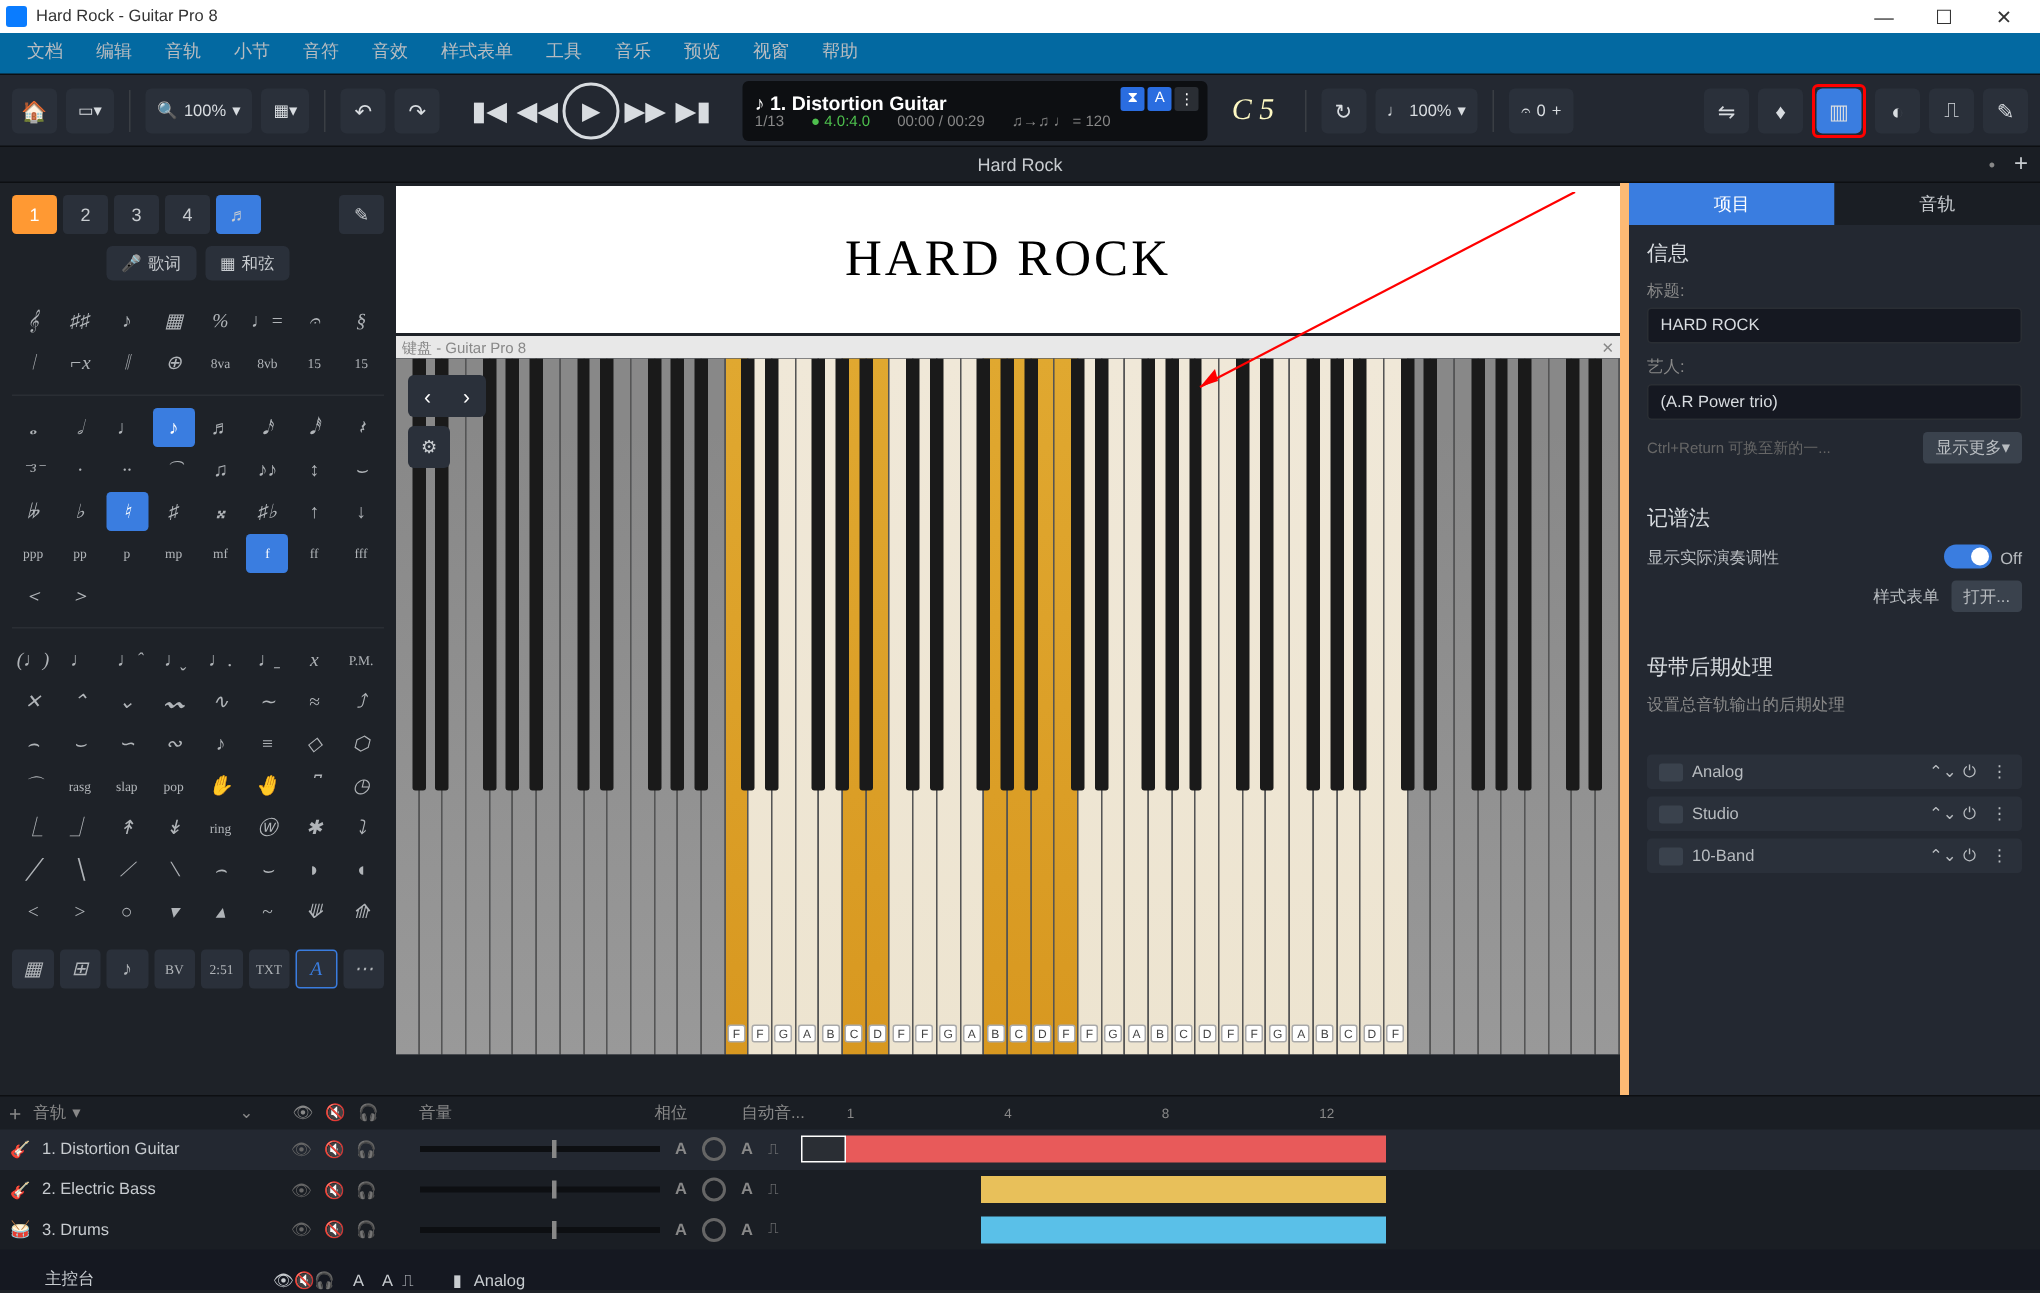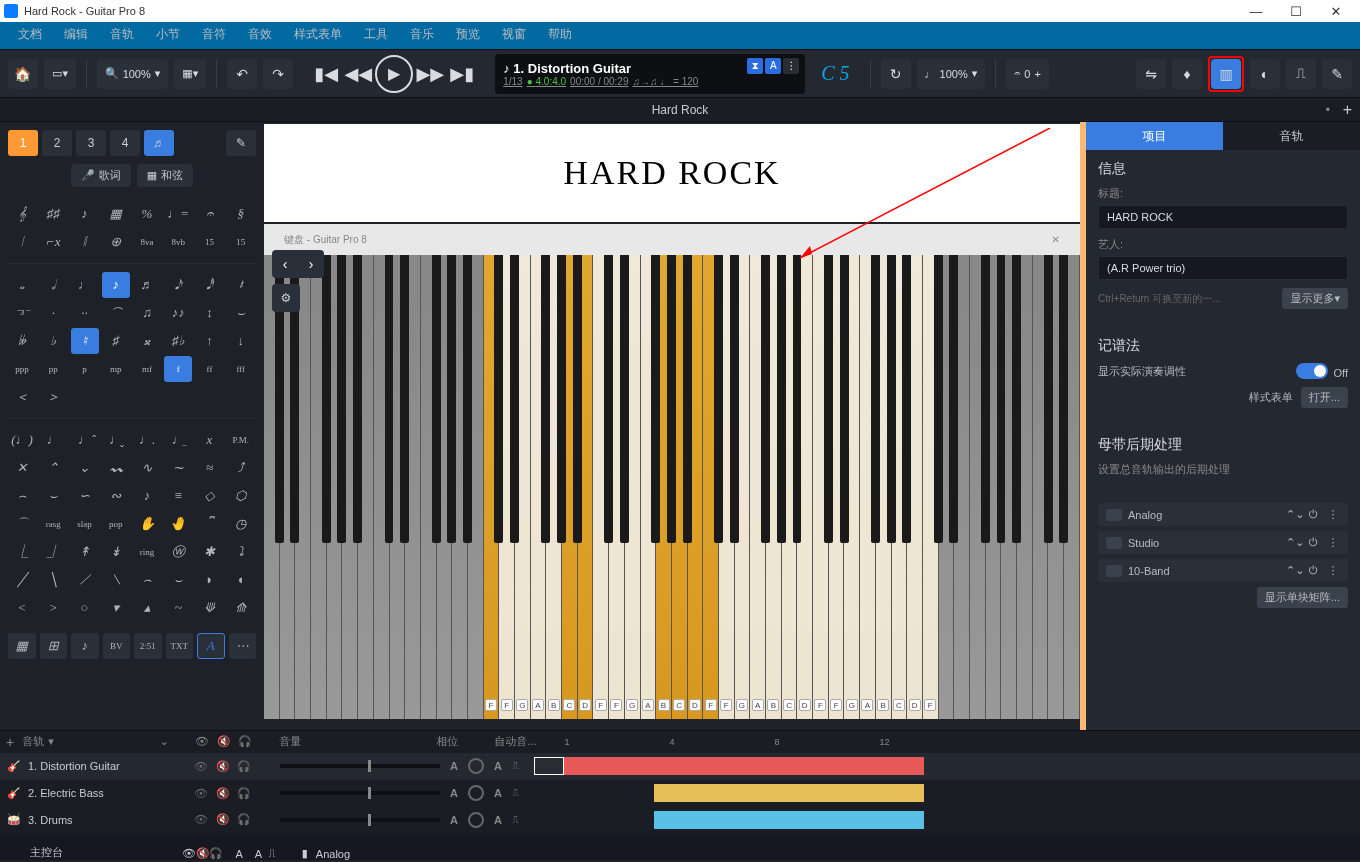--- a/index.html
+++ b/index.html
@@ -18,26 +18,26 @@
 
 .toolbar { height: 48px; background: #232831; display: flex; align-items: center; padding: 0 8px; gap: 6px; border-bottom: 1px solid #0d0f12; }
 .tb-btn { width: 30px; height: 30px; background: #2a303a; border-radius: 4px; display: flex; align-items: center; justify-content: center; color: #d8dce0; cursor: pointer; font-size: 14px; }
 .tb-btn.wide { width: auto; padding: 0 8px; gap: 4px; font-size: 11px; }
 .tb-sep { width: 1px; height: 28px; background: #3a3e44; margin: 0 4px; }
 .transport { display: flex; align-items: center; gap: 2px; margin: 0 12px; }
 .transport .tb-btn { background: transparent; font-size: 18px; }
 .transport .play { width: 38px; height: 38px; border: 2px solid #d8dce0; border-radius: 50%; font-size: 16px; }
 .track-info { width: 310px; height: 40px; background: #0d0f12; border-radius: 4px; padding: 3px 8px; display: flex; flex-direction: column; justify-content: center; position: relative; }
 .track-info .track-name { color: #fff; font-size: 13px; font-weight: bold; }
-.track-info .track-meta { display: flex; gap: 4px; font-size: 10px; color: #888; align-items: center; text-decoration: underline; }
+.track-info .track-meta { display: flex; gap: 18px; font-size: 10px; color: #888; align-items: center; }
 .track-info .track-meta .green { color: #4ec04e; }
 .track-info .badges { position: absolute; right: 6px; top: 4px; display: flex; gap: 2px; }
 .track-info .badge { width: 16px; height: 16px; background: #2a6de0; border-radius: 2px; display: flex; align-items: center; justify-content: center; font-size: 10px; color: #fff; }
 .track-info .badge.dark { background: #2a2e34; }
-.note-c5 { font-size: 20px; color: #0ea5e9; font-style: italic; margin: 0 10px; font-family: serif; }
+.note-c5 { font-size: 20px; color: #fef9c3; font-style: italic; margin: 0 10px; font-family: serif; }
 .toolbar-right { margin-left: auto; display: flex; gap: 6px; align-items: center; }
 .highlight-box { border: 2px solid #ff0000; padding: 1px; border-radius: 4px; }
 
 
 .doc-tab { height: 24px; background: #1a1e24; display: flex; align-items: center; justify-content: center; font-size: 12px; border-bottom: 1px solid #0d0f12; position: relative; }
 .doc-tab .dot { position: absolute; right: 30px; color: #888; }
 .doc-tab .plus { position: absolute; right: 8px; font-size: 16px; cursor: pointer; }
 
 
 .main { display: flex; height: 608px; }
@@ -56,21 +56,21 @@
 .pal-btn.small { font-size: 9px; font-style: normal; }
 .pal-sep { height: 1px; background: #2a2e34; margin: 6px 0; grid-column: 1/-1; }
 .bottom-row { display: flex; gap: 4px; margin-top: 8px; align-items: center; }
 .bottom-row .pal-btn { background: #2a303a; }
 .bottom-row .pal-btn.blue-outline { border: 1px solid #3a7de0; color: #3a7de0; }
 
 
 .center { flex: 1; background: #1e2228; position: relative; }
 .score-page { background: #fff; margin: 2px 0; height: 98px; display: flex; align-items: center; justify-content: center; }
 .score-title { font-size: 34px; font-family: "Times New Roman", serif; color: #000; letter-spacing: 2px; }
-.keyboard-header { height: 31px; background: #e8e8e8; color: #888; font-size: 10px; padding: 3px 20px; display: flex; align-items: center; }
+.keyboard-header { height: 15px; background: #e8e8e8; color: #888; font-size: 10px; padding: 3px 4px; display: flex; align-items: center; }
 .keyboard-header .close { margin-left: auto; cursor: pointer; }
 .keyboard-controls { position: absolute; top: 128px; left: 8px; z-index: 5; display: flex; flex-direction: column; gap: 6px; }
 .kb-nav { display: flex; }
 .kb-btn { width: 26px; height: 28px; background: #2a303a; display: flex; align-items: center; justify-content: center; cursor: pointer; color: #fff; font-size: 14px; }
 .kb-btn:first-child { border-radius: 4px 0 0 4px; }
 .kb-btn:last-child { border-radius: 0 4px 4px 0; }
 .kb-gear { width: 28px; height: 28px; background: #2a303a; border-radius: 4px; display: flex; align-items: center; justify-content: center; cursor: pointer; }
 .piano { position: relative; height: 464px; background: #3a3e44; display: flex; overflow: hidden; }
 .white-key { flex: 1; background: linear-gradient(#888 0%, #888 10%, #999 100%); border-right: 1px solid #555; position: relative; }
 .white-key.playable { background: linear-gradient(#f0e8d8 0%, #ede4d0 100%); }
@@ -562,23 +562,20 @@
         <div class="fx-ctrl">⏻</div>
         <div class="fx-ctrl">⋮</div>
       </div>
       <div class="fx-row">
         <div class="fx-icon"></div>
         <div class="fx-name">10-Band</div>
         <div class="fx-ctrl">⌃⌄</div>
         <div class="fx-ctrl">⏻</div>
         <div class="fx-ctrl">⋮</div>
       </div>
-      <div class="insp-row" style="justify-content:flex-end">
-        <span class="insp-btn">显示单块矩阵...</span>
-      </div>
     </div>
   </div>
 </div>
 
 <div class="tracks">
   <div class="tracks-header">
     <span class="th-plus">+</span>
     <span class="th-label"><span>音轨</span> ▾</span>
     <span style="width:90px"></span>
     <span>⌄</span>

